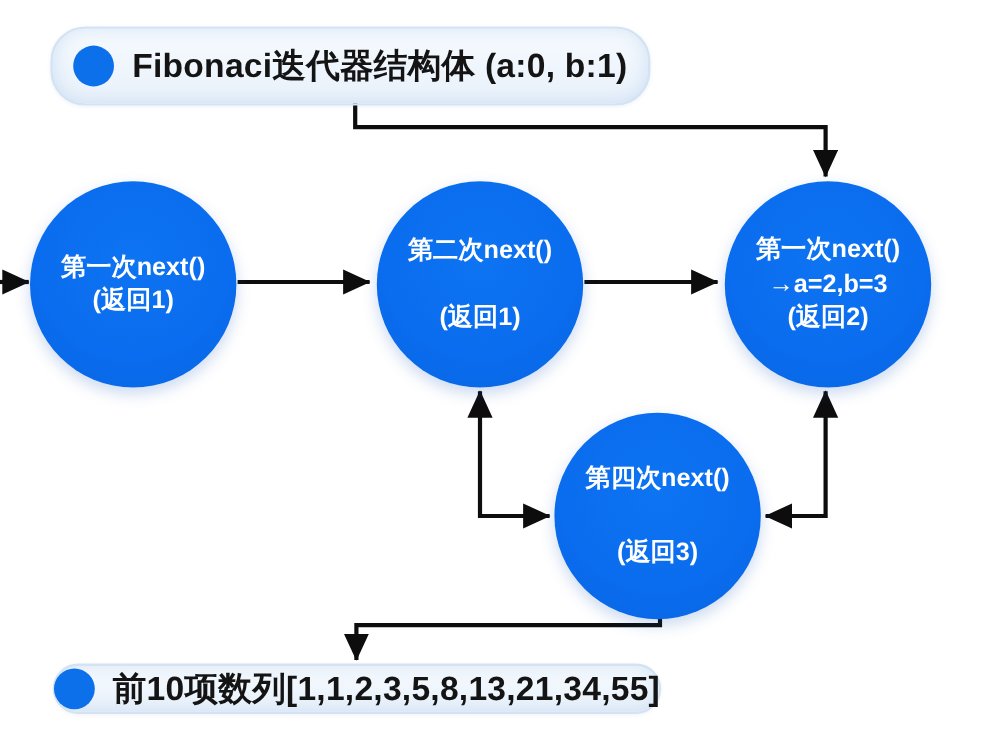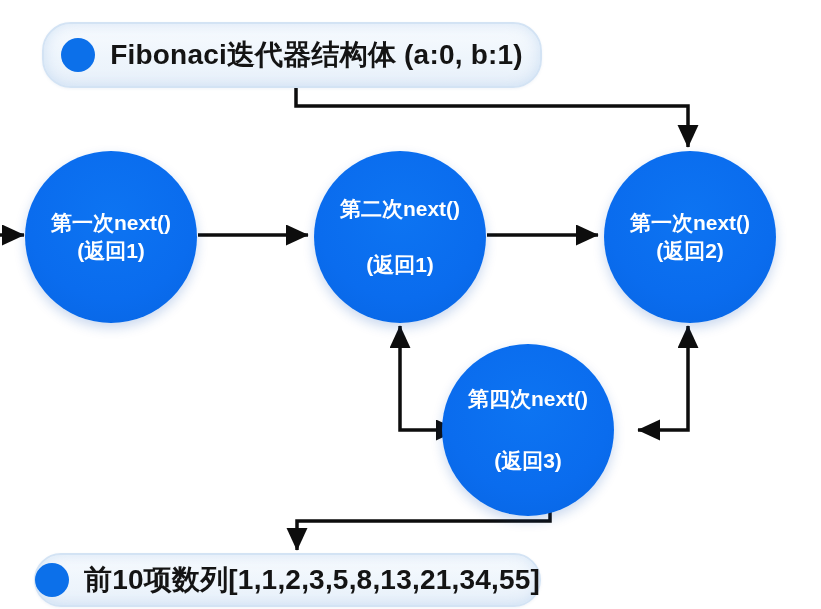--- a/index.html
+++ b/index.html
@@ -35,22 +35,22 @@
     letter-spacing: 0.2px;
     z-index: 2;
     white-space: nowrap;
   }
   .pill-top {
     left: 42px; top: 22px;
     width: 500px; height: 66px;
     border-radius: 29px;
   }
   .pill-bottom {
-    left: 34px; top: 553px;
-    width: 507px; height: 54px;
+    left: 44px; top: 553px;
+    width: 507px; height: 42px;
     border-radius: 27px;
   }
   .dot {
     width: 34px; height: 34px;
     border-radius: 50%;
     background: #0c70ea;
     flex: 0 0 auto;
   }
   .node {
     position: absolute;
@@ -65,21 +65,21 @@
     text-align: center;
     color: #ffffff;
     font-size: 21px;
     font-weight: 700;
     line-height: 1.35;
     z-index: 2;
   }
   .node-1 { left: 25px;  top: 151px; }
   .node-2 { left: 314px; top: 151px; gap: 28px; }
   .node-3 { left: 604px; top: 151px; }
-  .node-4 { left: 442px; top: 344px; gap: 34px; }
+  .node-4 { left: 462px; top: 344px; gap: 34px; }
   .edge-path {
     fill: none;
     stroke: #0d0d0d;
     stroke-width: 3.5;
     stroke-linejoin: miter;
   }
 </style>
 </head>
 <body>
 
@@ -120,20 +120,21 @@
     <div>(返回1)</div>
   </div>
 
   <div class="node node-2">
     <div>第二次next()</div>
     <div>(返回1)</div>
   </div>
 
   <div class="node node-3">
     <div>第一次next()</div>
+    <div>→a=2,b=3</div>
     <div>(返回2)</div>
   </div>
 
   <div class="node node-4">
     <div>第四次next()</div>
     <div>(返回3)</div>
   </div>
 
   <div class="pill pill-bottom">
     <span class="dot"></span>

